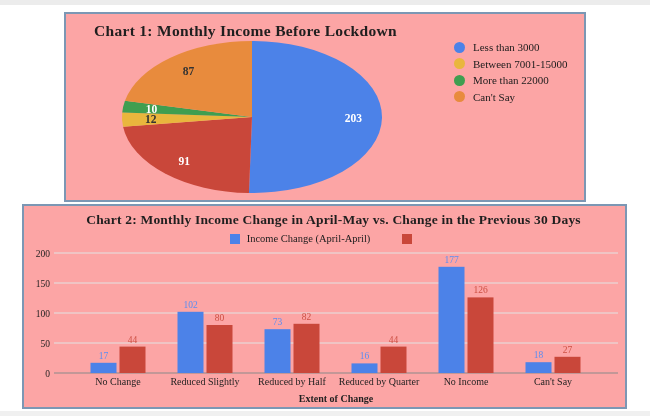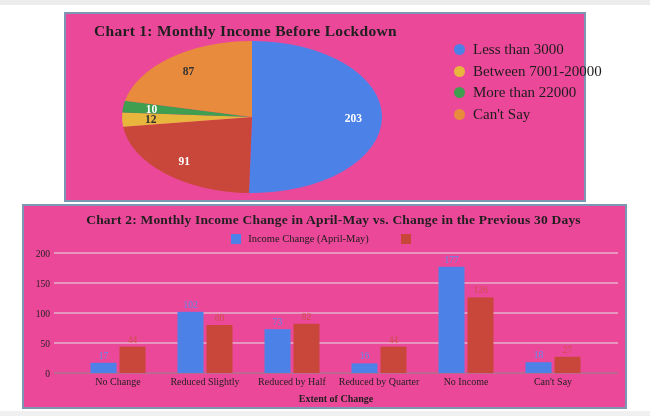--- a/index.html
+++ b/index.html
@@ -4,39 +4,39 @@
 <style>
   html,body { margin:0; padding:0; background:#ffffff; }
   .page {
     position:relative; width:650px; height:416px; overflow:hidden;
     background:#ffffff; font-family:"Liberation Serif", serif;
   }
   .strip { position:absolute; left:0; width:650px; }
   .strip.top { top:0; height:5px; background:#ececec; }
   .strip.bottom { top:411px; height:5px; background:#f0f0f0; }
 
-  .frame { position:absolute; background:#ec4899; border:2px solid #7c97b4; box-sizing:border-box; }
+  .frame { position:absolute; background:#fca5a5; border:2px solid #7c97b4; box-sizing:border-box; }
   .frame1 { left:64px; top:12px; width:522px; height:190px; }
   .frame2 { left:22px; top:204px; width:605px; height:205px; }
 
   .c1-title {
     position:absolute; left:28px; top:8px; z-index:2;
     font-size:15.5px; font-weight:700; color:#1f1f1f; letter-spacing:0.3px;
   }
   .pie-svg { position:absolute; left:0; top:0; }
 
   .pie-legend {
     position:absolute; left:388px; top:27px; z-index:2;
     list-style:none; margin:0; padding:0;
   }
   .pie-legend li { display:flex; align-items:center; margin-bottom:4.5px; }
   .pie-legend .swatch {
     width:11px; height:11px; border-radius:50%; margin-right:8px; flex:0 0 auto;
   }
-  .pie-legend .lbl { font-size:15px; color:#1c1c1c; white-space:nowrap; }
+  .pie-legend .lbl { font-size:11px; color:#1c1c1c; white-space:nowrap; }
 
   .c2-title {
     position:absolute; left:0; top:6px; width:100%; text-align:center;
     font-size:13.5px; font-weight:700; color:#1f1f1f; letter-spacing:0.2px;padding-left:9px;
   }
   .bar-legend {
     position:absolute; left:0; top:27px; width:100%;
     display:flex; justify-content:center; gap:32px;
   }
   .bar-legend .item { display:flex; align-items:center; }
@@ -65,39 +65,39 @@
         <path d="M 186 103 L 58.97580526456896 86.83188098368439 A 130 76 0 0 1 185.99999999999997 27 Z" fill="#e88b3d"></path>
         <text x="122.38163709527203" y="60.83883475082112" text-anchor="middle" fill="#333333" font-size="11.5" font-weight="700">87</text>
       </svg>
     <ul id="pie-legend" class="pie-legend">
         <li>
           <span class="swatch" style="background: rgb(76, 130, 232);"></span>
           <span class="lbl">Less than 3000</span>
         </li>
         <li>
           <span class="swatch" style="background: rgb(233, 182, 61);"></span>
-          <span class="lbl">Between 7001-20000</span>
+          <span class="lbl">Between 7001-15000</span>
         </li>
         <li>
           <span class="swatch" style="background: rgb(63, 158, 80);"></span>
           <span class="lbl">More than 22000</span>
         </li>
         <li>
           <span class="swatch" style="background: rgb(232, 139, 61);"></span>
           <span class="lbl">Can't Say</span>
         </li>
       </ul>
   </div>
 
   <div class="frame frame2">
     <div class="c2-title">Chart 2: Monthly Income Change in April-May vs. Change in the Previous 30 Days</div>
     <div id="bar-legend" class="bar-legend">
         <span class="item">
           <span class="swatch" style="background: rgb(76, 130, 232);"></span>
-          <span class="lbl">Income Change (April-May)</span>
+          <span class="lbl">Income Change (April-April)</span>
         </span>
         <span class="item">
           <span class="swatch" style="background: rgb(201, 71, 58);"></span>
         </span>
       </div>
     <svg id="bar-svg" class="bar-svg" width="599" height="158" viewBox="0 0 599 158">
         <line x1="30" y1="125" x2="594" y2="125" stroke="#8a8a8a" stroke-width="1.2"></line>
         <text x="26" y="128.5" text-anchor="end" font-size="9.5" fill="#1f1f1f">0</text>
         <line x1="30" y1="95" x2="594" y2="95" stroke="#e3e3e3" stroke-width="1"></line>
         <text x="26" y="98.5" text-anchor="end" font-size="9.5" fill="#1f1f1f">50</text>

